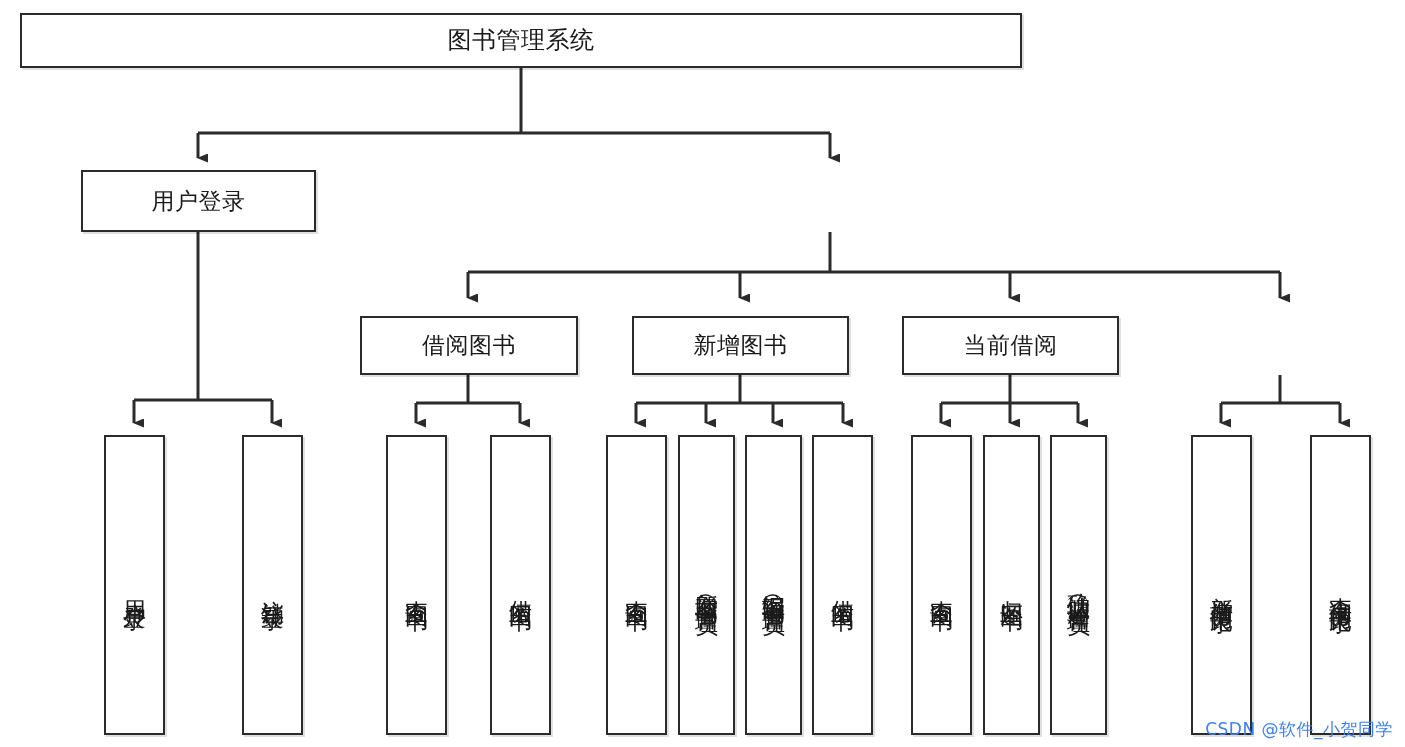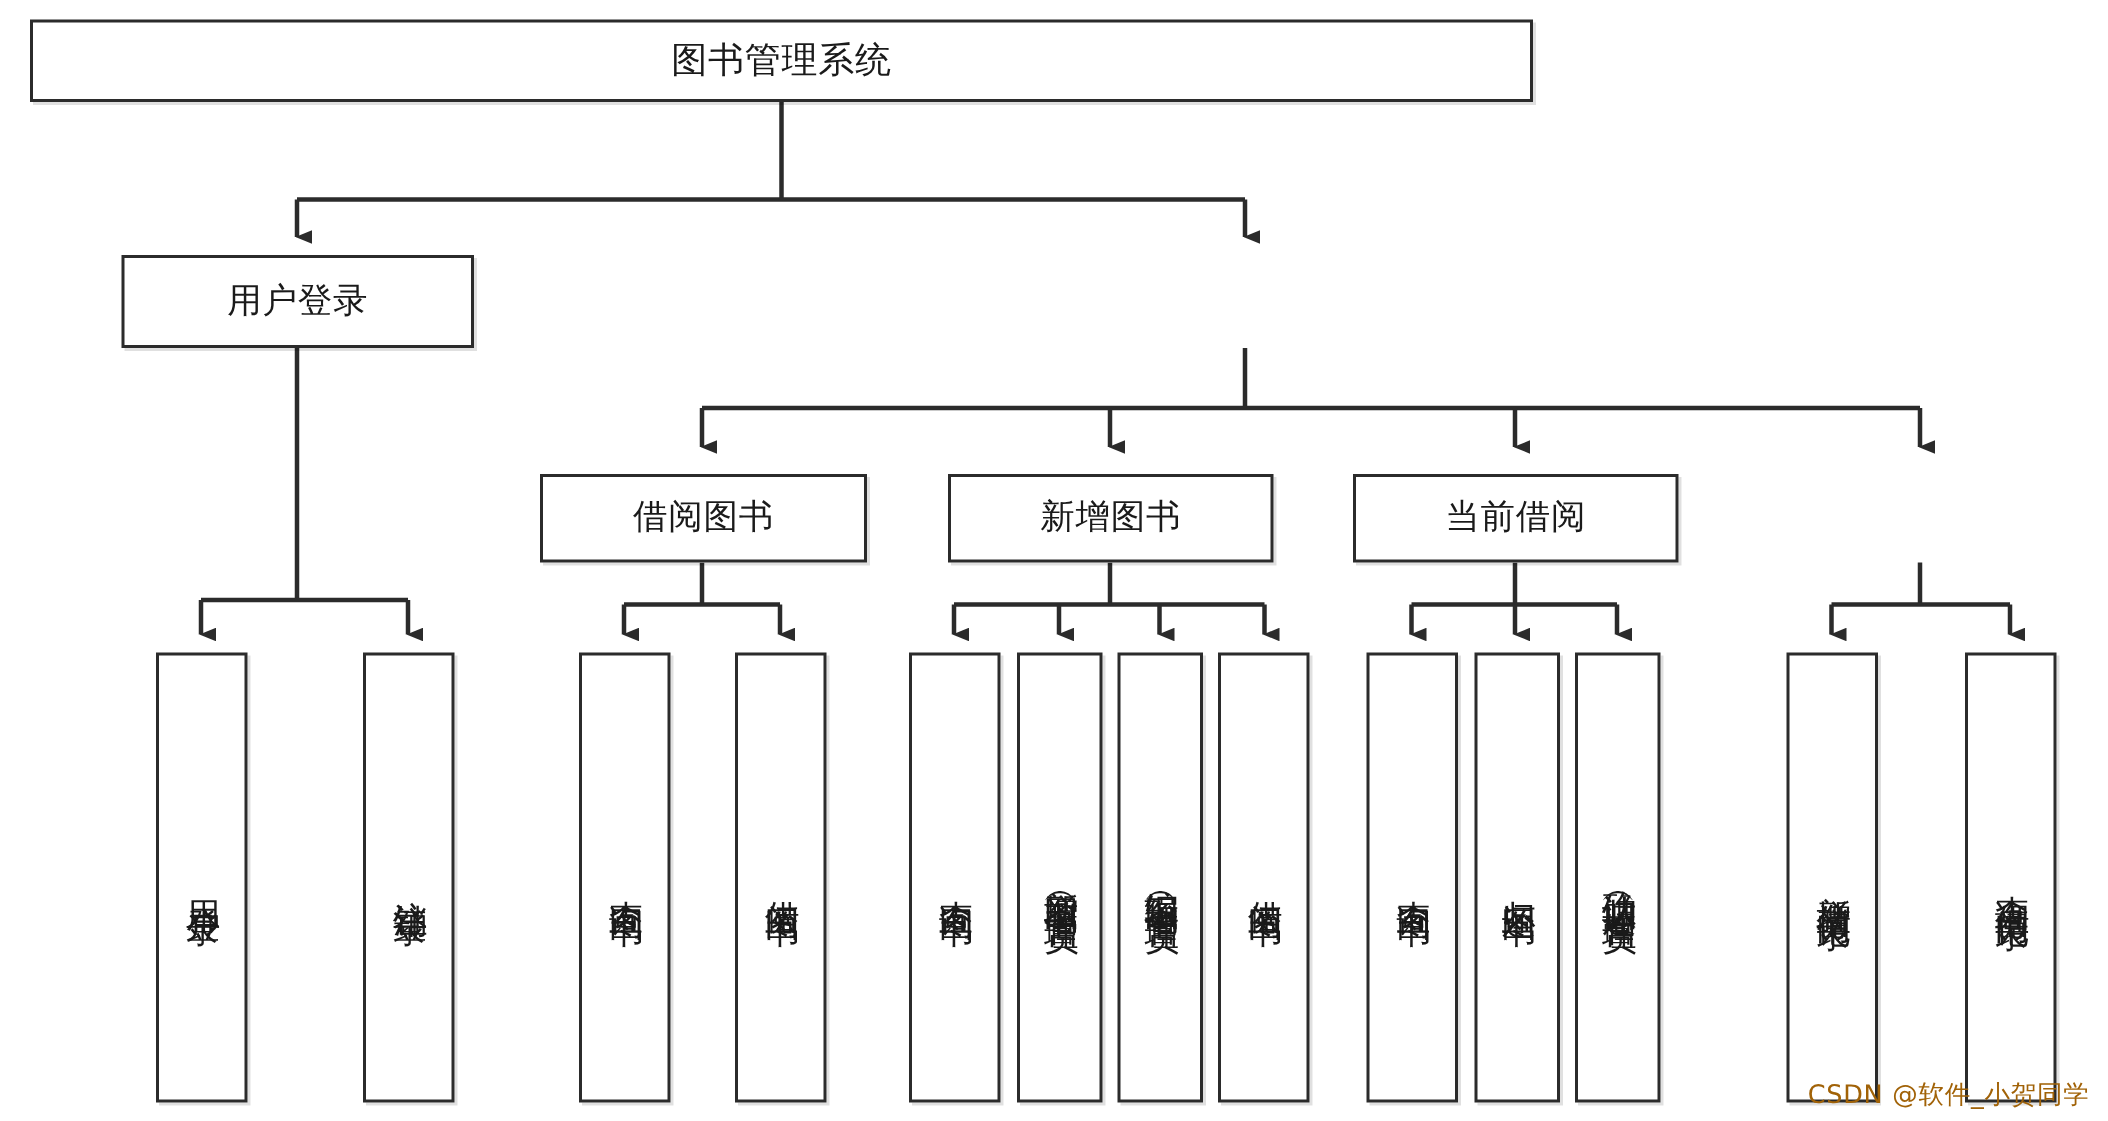--- a/index.html
+++ b/index.html
@@ -56,21 +56,21 @@
     letter-spacing:3px;
     line-height:1;
     white-space:nowrap;
     max-height:278px;
   }
   .watermark{
     position:absolute;
     right:12px;
     bottom:6px;
     font-size:17px;
-    color:#a16207;
+    color:#3b82f6;
     letter-spacing:0.5px;
     white-space:nowrap;
     user-select:none;
   }
 </style>
 </head>
 <body>
 
 <div id="canvas">
 

